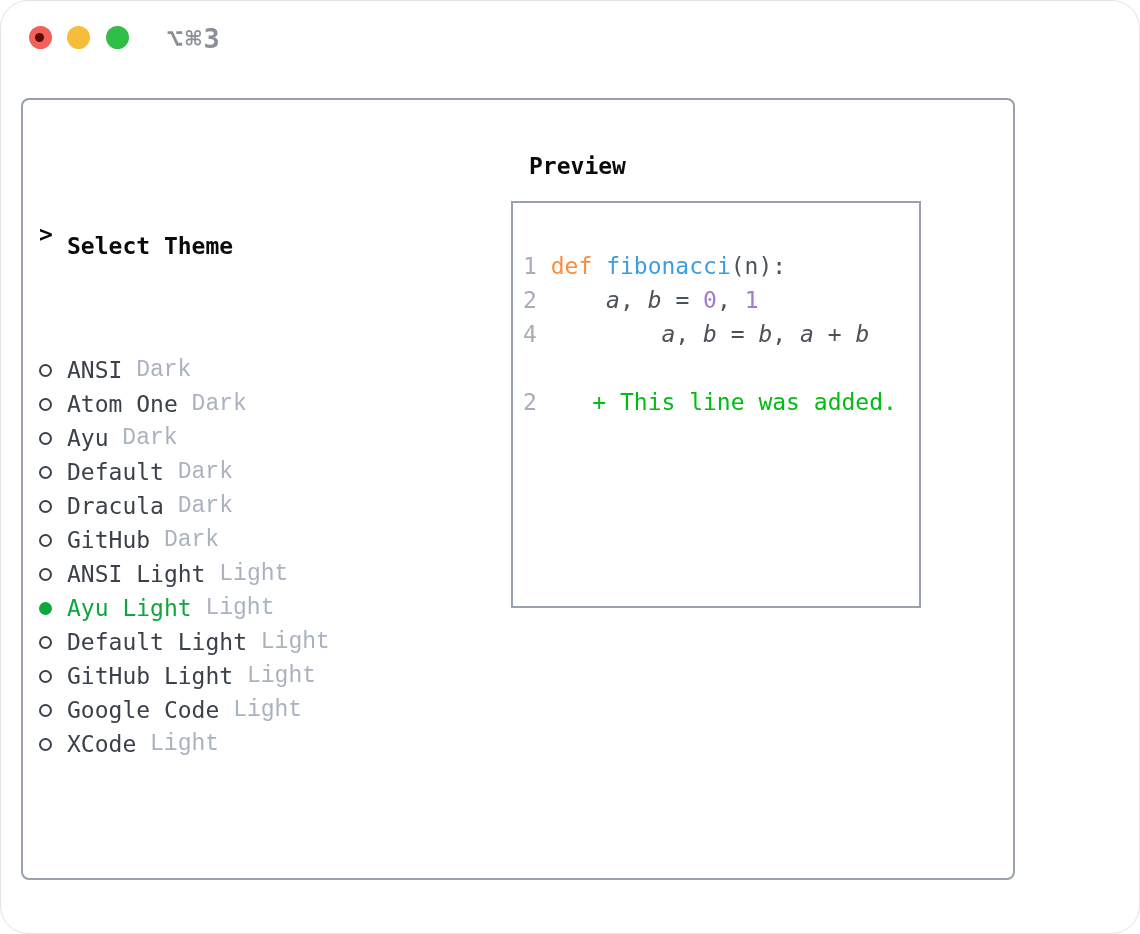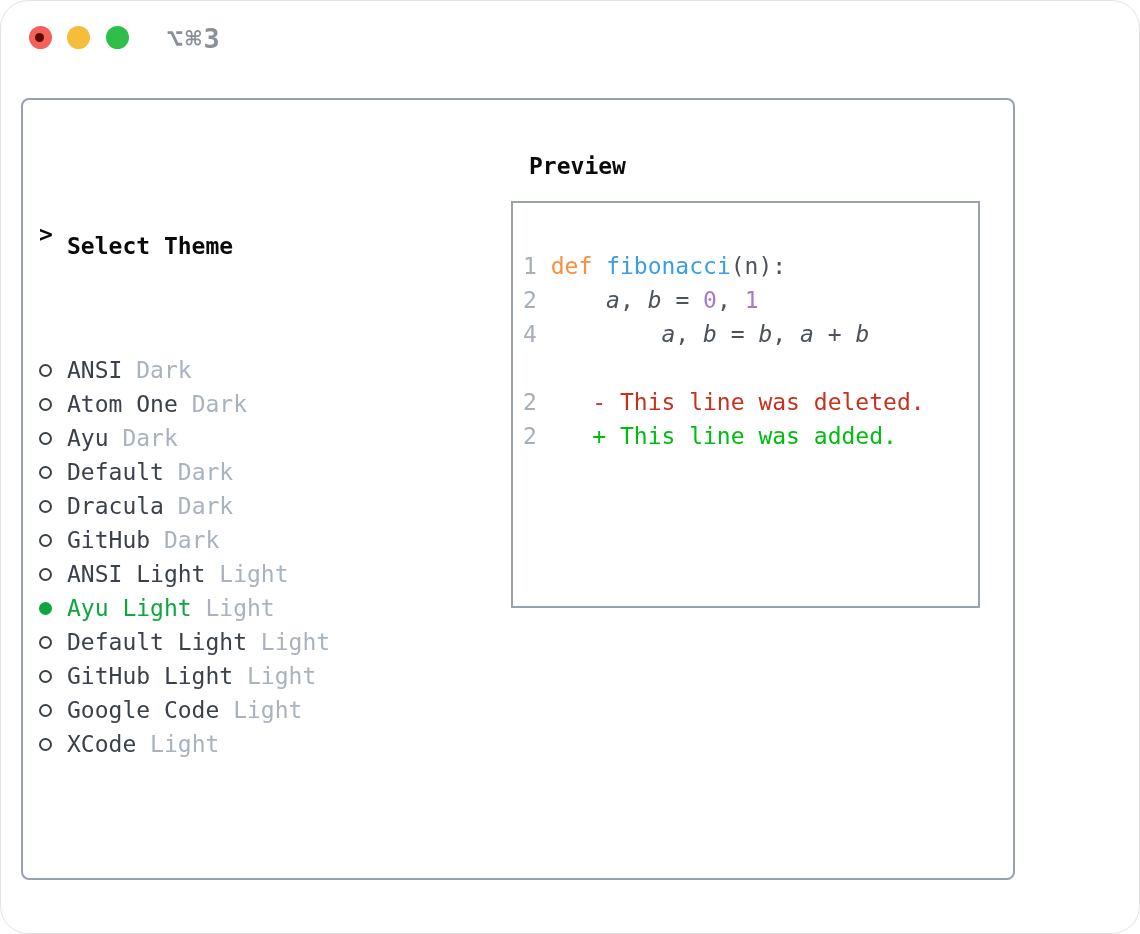--- a/index.html
+++ b/index.html
@@ -30,26 +30,26 @@
   .left-col { position:absolute; left:16px; top:49px; font-size:23px; line-height:34px; white-space:pre; }
   .row { display:flex; align-items:center; height:34px; white-space:pre; }
   .row.blank { height:34px; }
   .marker-cell { width:28px; display:flex; align-items:center; }
   .prompt { font-weight:bold; color:var(--title_black); }
   .list-title { font-weight:bold; color:var(--title_black);margin-top:24px; }
   .circle { width:13px; height:13px; border-radius:50%; border:2px solid var(--item_name); display:inline-block; }
   .circle.sel { background:var(--accent_green); border-color:var(--accent_green); }
   .name { color:var(--item_name); }
   .name.sel { color:var(--accent_green); }
-  .variant { color:var(--variant_label); }
+  .variant { color:var(--variant_label);font-family:Liberation Mono, monospace; }
 
   
   .preview-title { position:absolute; left:478px; top:49px; font-size:23px; line-height:34px;
                    font-weight:bold; color:var(--title_black);margin-left:28px; }
-  .preview-box { position:absolute; left:488px; top:101px; width:469px; height:407px;
+  .preview-box { position:absolute; left:488px; top:101px; width:410px; height:407px;
                  border:2px solid var(--panel_border); background:#fff;
                  padding:46px 0 0 10px; }
   .code-line { font-size:23px; line-height:34px; white-space:pre; }
   .tk-linenum { color:var(--line_number); }
   .tk-plain   { color:var(--code_plain); }
   .tk-keyword { color:var(--keyword); }
   .tk-function{ color:var(--function); }
   .tk-builtin { color:var(--builtin); }
   .tk-number  { color:var(--number_literal); }
   .tk-variable{ color:var(--code_plain); font-style:italic; }
@@ -91,19 +91,18 @@
     </div>
 
     <div class="preview-title">Preview</div>
 
     <div class="preview-box">
       <div id="code">
           <div class="code-line"><span class="tk-linenum">1</span><span class="tk-plain"> </span><span class="tk-keyword">def</span><span class="tk-plain"> </span><span class="tk-function">fibonacci</span><span class="tk-plain">(n):</span></div>
           <div class="code-line"><span class="tk-linenum">2</span><span class="tk-plain">     </span><span class="tk-variable">a</span><span class="tk-plain">, </span><span class="tk-variable">b</span><span class="tk-plain"> = </span><span class="tk-number">0</span><span class="tk-plain">, </span><span class="tk-number">1</span></div>
           <div class="code-line"><span class="tk-linenum">4</span><span class="tk-plain">         </span><span class="tk-variable">a</span><span class="tk-plain">, </span><span class="tk-variable">b</span><span class="tk-plain"> = </span><span class="tk-variable">b</span><span class="tk-plain">, </span><span class="tk-variable">a</span><span class="tk-plain"> + </span><span class="tk-variable">b</span></div>
           <div class="code-line">&nbsp;</div>
-          <div class="code-line"><span class="tk-linenum">2</span><span class="tk-plain">    </span><span class="tk-deleted">- This line was deleted.</span></div>
           <div class="code-line"><span class="tk-linenum">2</span><span class="tk-plain">    </span><span class="tk-added">+ This line was added.</span></div>
         </div>
     </div>
 
   </div>
 </div>
 
 </body></html>

